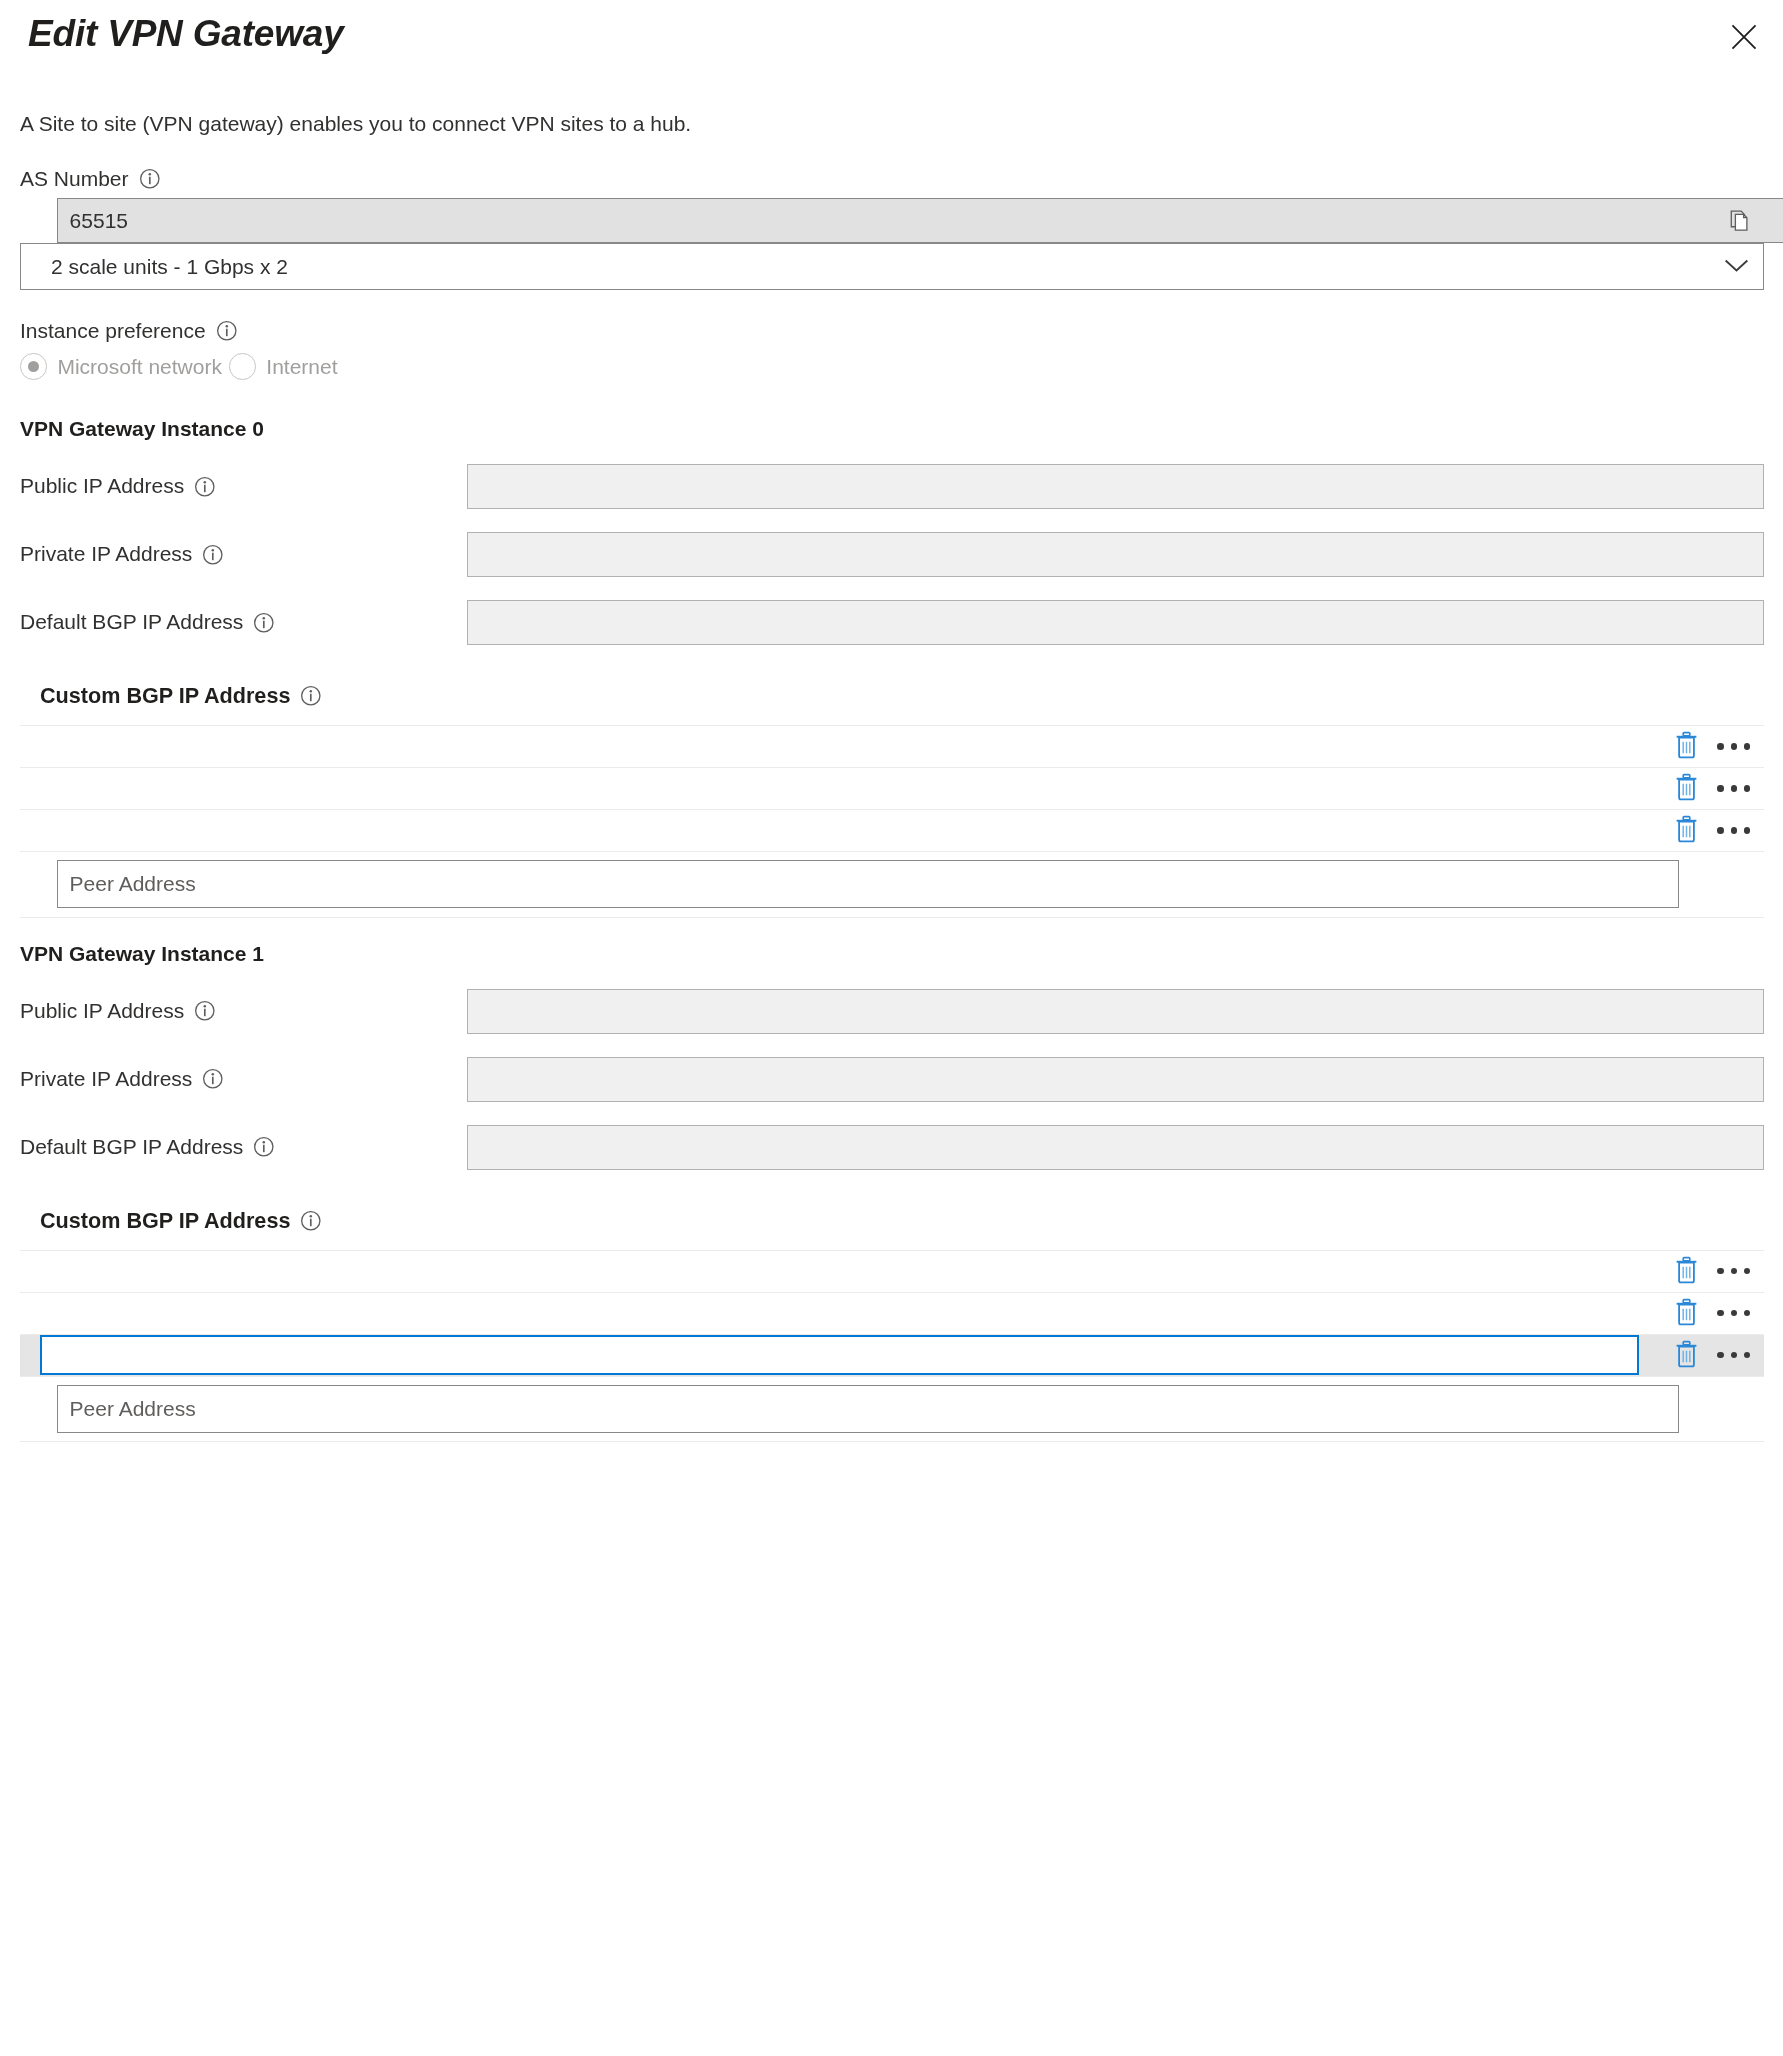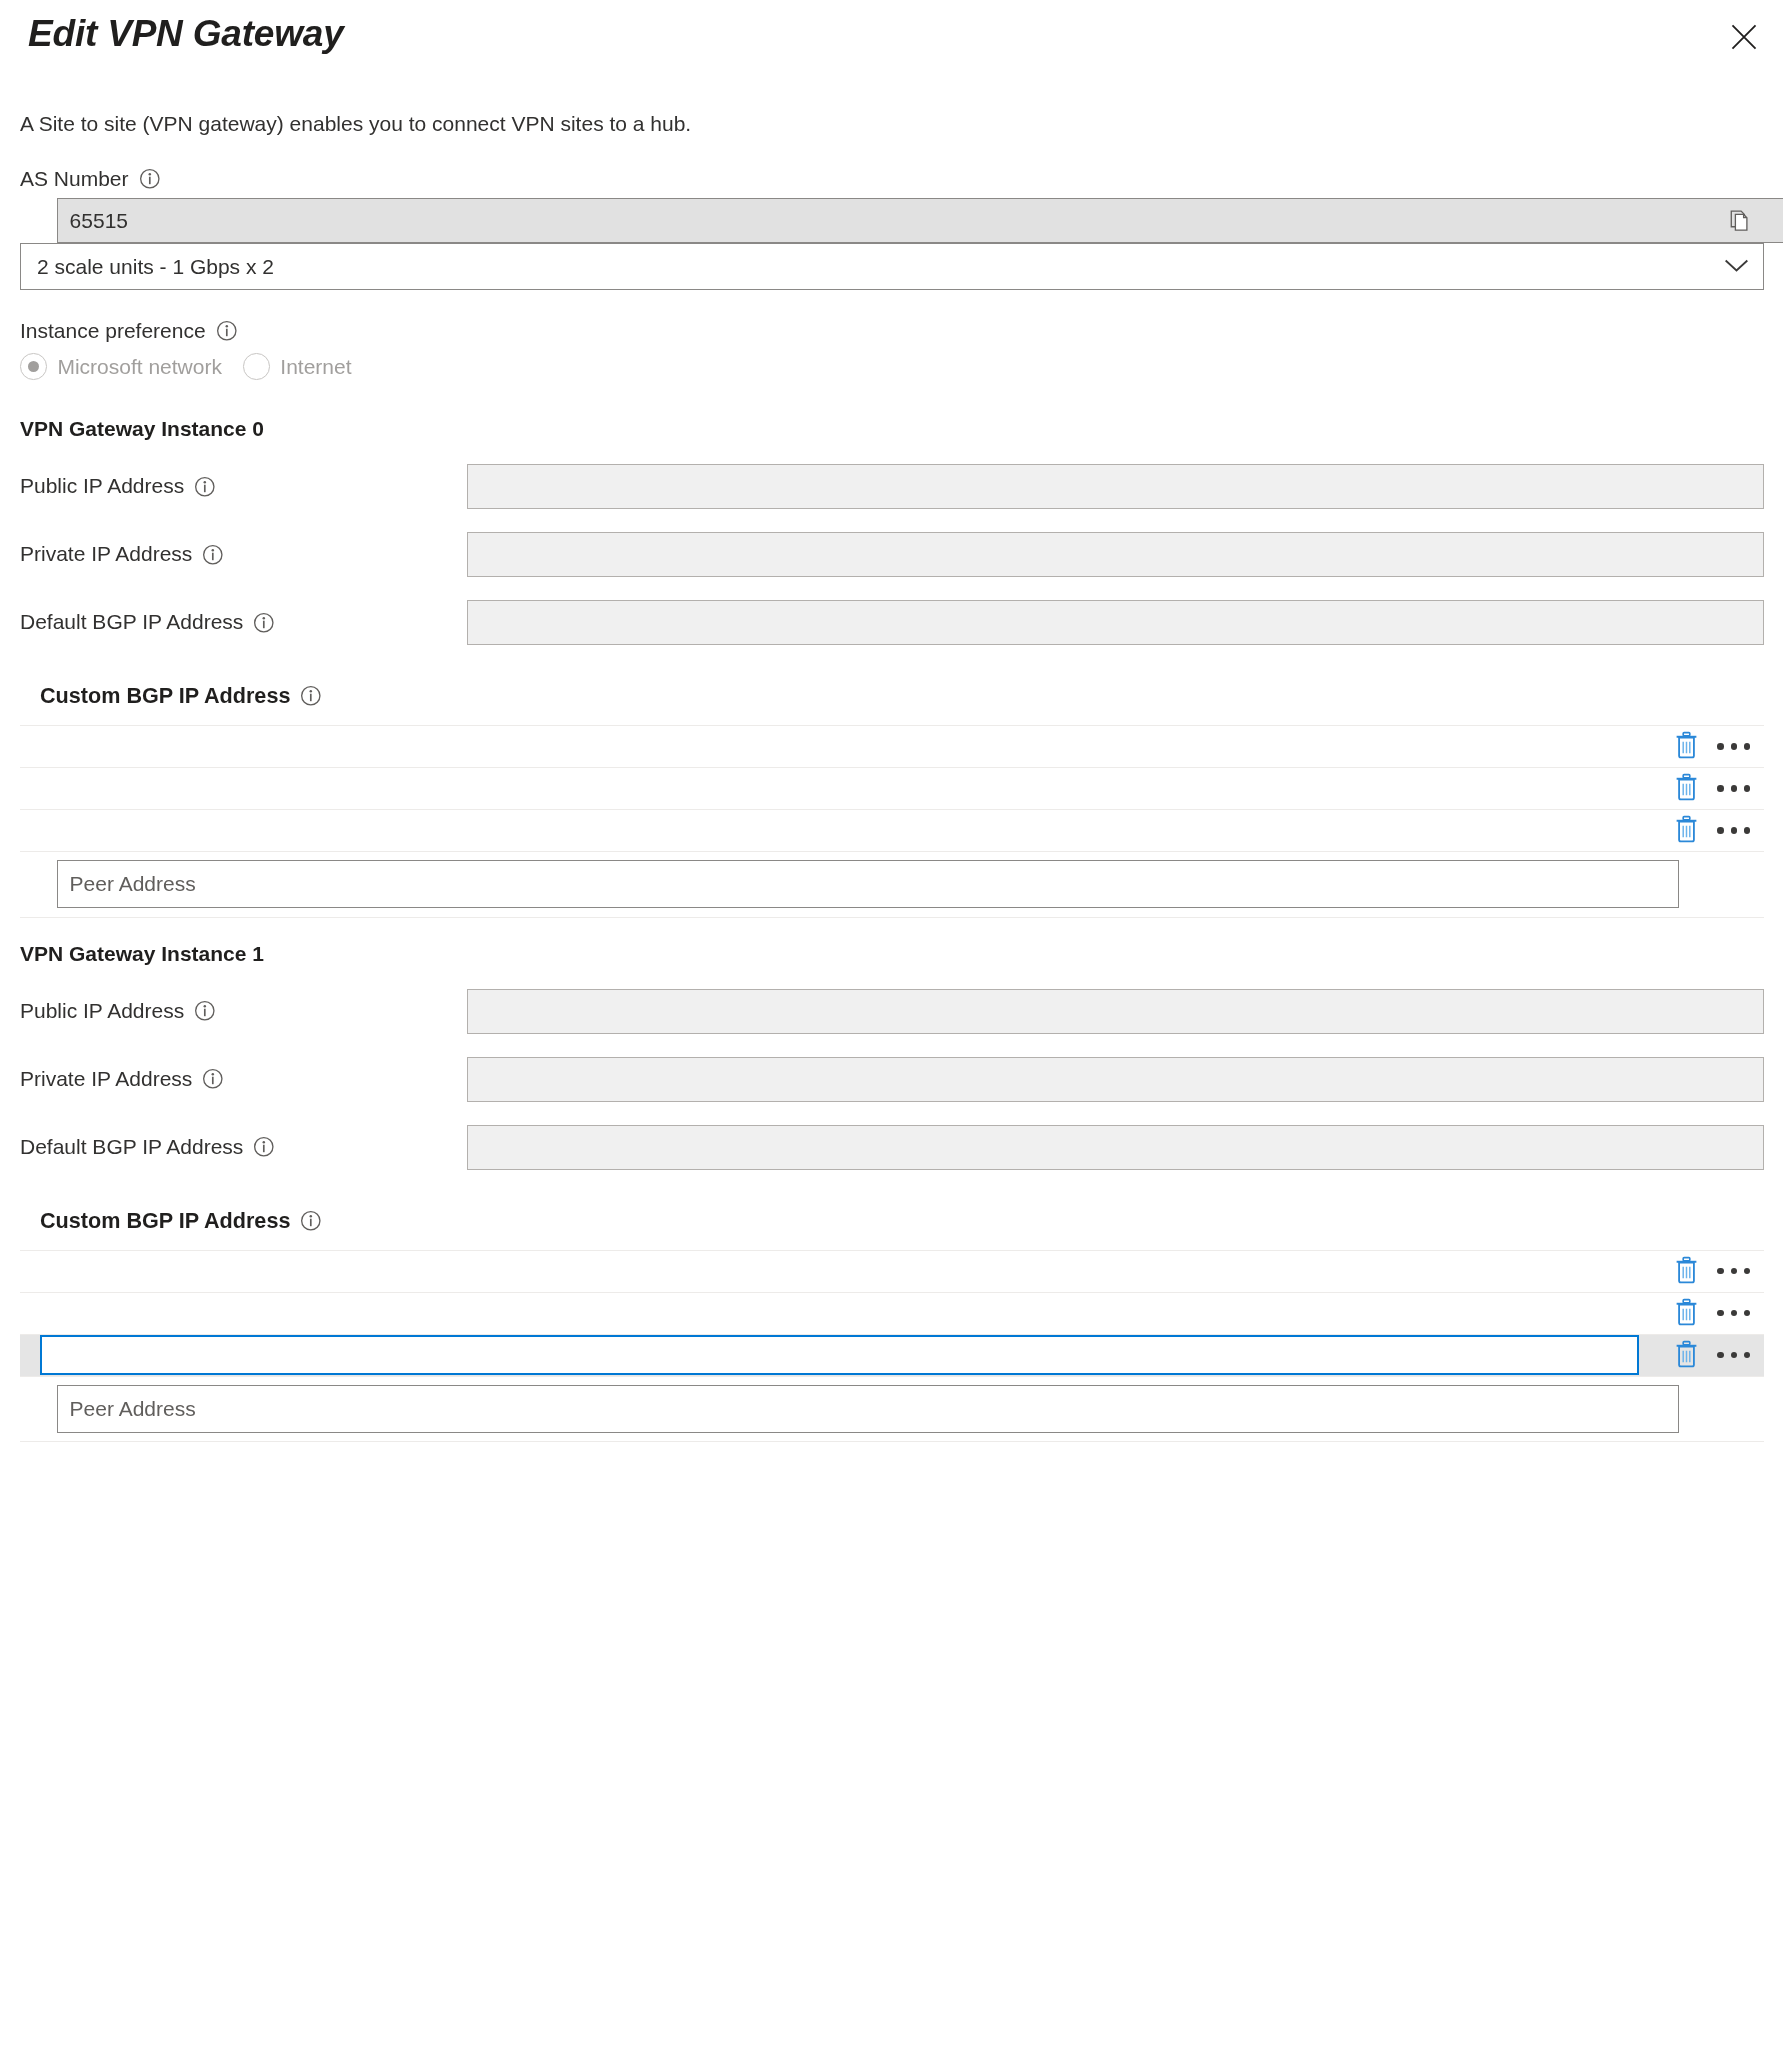--- a/index.html
+++ b/index.html
@@ -130,36 +130,36 @@
   }
   .select-box {
     width: 100%;
     height: 47px;
     border: 0.8px solid #8a8886;
     background: #ffffff;
     font-size: 21px;
     color: #323130;
     display: flex;
     align-items: center;
-    padding: 0 48px 0 16px;
+    padding: 0 48px 0 30px;
     cursor: pointer;
   }
   .select-chevron {
     position: absolute;
     right: 15px;
     top: 50%;
     transform: translateY(-50%);
     pointer-events: none;
   }
 
   
   .radio-row {
     display: flex;
     align-items: center;
-    gap: 21px;
+    gap: 7px;
     margin-top: 10px;
   }
   .radio-option {
     display: flex;
     align-items: center;
     gap: 10.8px;
     cursor: default;
   }
   .radio-circle {
     width: 26.6px;

